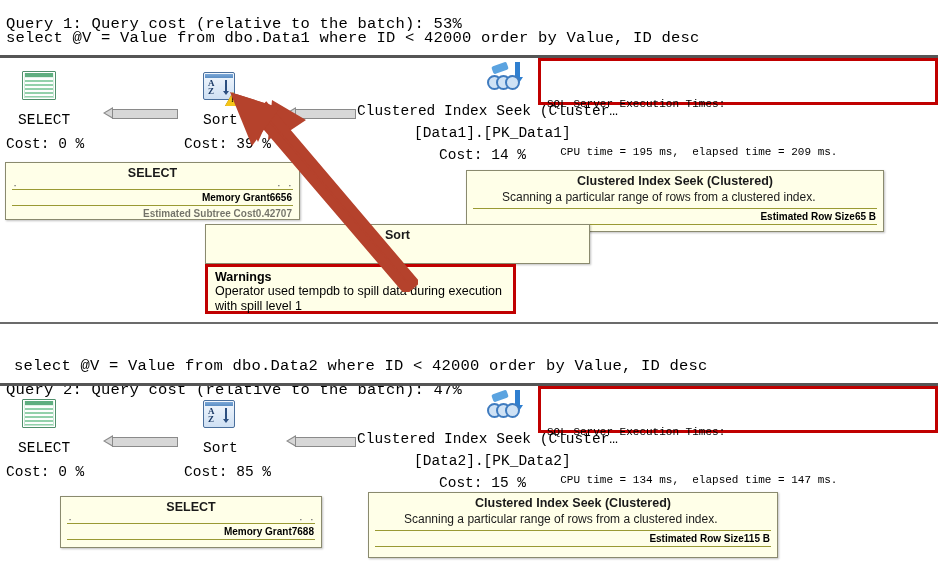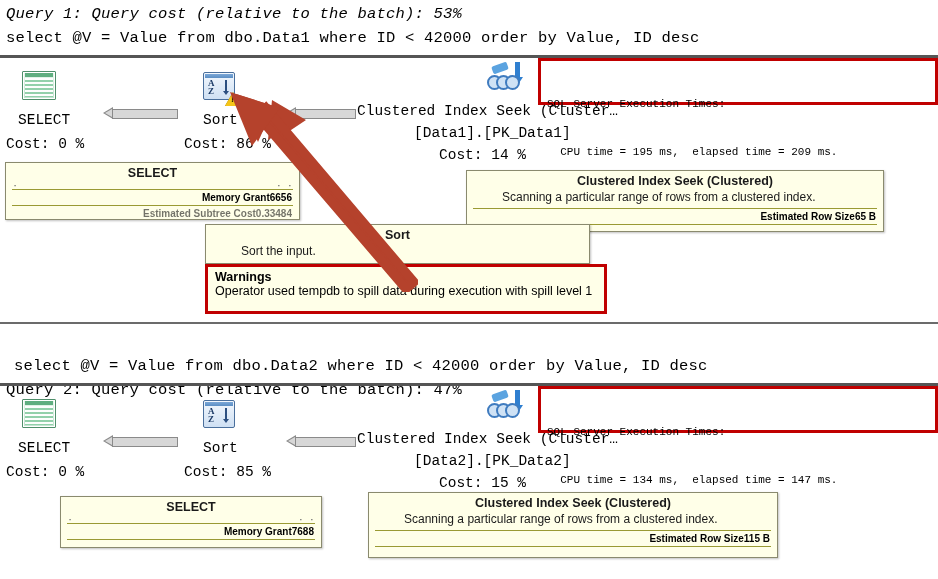--- a/index.html
+++ b/index.html
@@ -162,21 +162,21 @@
   }
 
   
   .annot-arrow{position:absolute;left:228px;top:92px;width:190px;height:200px;}
 </style>
 </head>
 <body>
 
 <div class="root">
 
-  <div class="qtext" style="position:absolute;left:6px;top:5px;font-style:italic;">Query 1: Query cost (relative to the batch): 53%</div>
+  <div class="qtext" style="position:absolute;left:6px;top:15px;">Query 1: Query cost (relative to the batch): 53%</div>
   <div class="qtext" style="position:absolute;left:6px;top:29px;">select @V = Value from dbo.Data1 where ID &lt; 42000 order by Value, ID desc</div>
 
   <div class="sep" style="top:55px;"></div>
 
   <div class="op" style="left:22px;top:71px;">
     <div class="ico-select"></div>
   </div>
   <div class="op" style="left:203px;top:72px;">
     <div class="ico-sort">
       <div class="az">A<br>Z</div>
@@ -200,21 +200,21 @@
   </div>
   <div class="flow" style="left:286px;top:107px;width:70px;">
     <div class="shaft"></div>
       <div class="head"></div>
   </div>
 
   <div class="planlabel" style="left:18px;top:112px;">SELECT</div>
   <div class="planlabel" style="left:6px;top:136px;">Cost: 0 %</div>
 
   <div class="planlabel" style="left:203px;top:112px;">Sort</div>
-  <div class="planlabel" style="left:184px;top:136px;">Cost: 86 %</div>
+  <div class="planlabel" style="left:184px;top:136px;">Cost: 39 %</div>
 
   <div class="planlabel" style="left:357px;top:103px;">Clustered Index Seek (Cluster…</div>
   <div class="planlabel" style="left:414px;top:125px;">[Data1].[PK_Data1]</div>
   <div class="planlabel" style="left:439px;top:147px;">Cost: 14 %</div>
 
   <div class="exbox" style="left:538px;top:58px;width:400px;height:47px;">
     <div>SQL Server Execution Times:</div>
     <div>  CPU time = 195 ms,  elapsed time = 209 ms.</div>
   </div>
 
@@ -225,41 +225,40 @@
         <span>·&nbsp;&nbsp;·</span>
       </div>
     <div class="rowline"></div>
     <div class="trow">
       <span>Memory Grant</span>
       <span class="val">6656</span>
     </div>
     <div class="rowline"></div>
     <div class="trow" style="opacity:.55;">
       <span>Estimated Subtree Cost</span>
-      <span class="val">0.33484</span>
+      <span class="val">0.42707</span>
     </div>
   </div>
 
   <div class="tip" style="left:466px;top:170px;width:418px;height:62px;">
     <div class="ttitle">Clustered Index Seek (Clustered)</div>
     <div class="tdesc">Scanning a particular range of rows from a clustered index.</div>
     <div class="rowline"></div>
     <div class="trow">
       <span>Estimated Row Size</span>
       <span class="val">65 B</span>
     </div>
     <div class="rowline"></div>
   </div>
 
   <div class="tip" style="left:205px;top:224px;width:385px;height:40px;">
     <div class="ttitle">Sort</div>
-    <div class="tdesc">Sort the input.</div>
-  </div>
-
-  <div class="warnbox" style="left:205px;top:264px;width:402px;height:50px;">
+  </div>
+
+  <div class="warnbox" style="left:205px;top:264px;width:311px;height:50px;">
     <div class="wtitle">Warnings</div>
     <div class="wtext">Operator used tempdb to spill data during execution with spill level 1</div>
   </div>
 
   <svg class="annot-arrow" viewBox="0 0 190 200">
     <polygon points="180,196 60,40 78,28 44,8 40,48 56,38 176,194" fill="#b5422c"></polygon>
     <polygon points="8,2 46,14 30,50" fill="#b5422c"></polygon>
     <polygon points="30,24 178,197 186,190 38,16" fill="#b5422c" stroke="#b5422c" stroke-width="9"></polygon>
     <polygon points="2,0 52,16 24,54" fill="#b5422c"></polygon>
   </svg>

